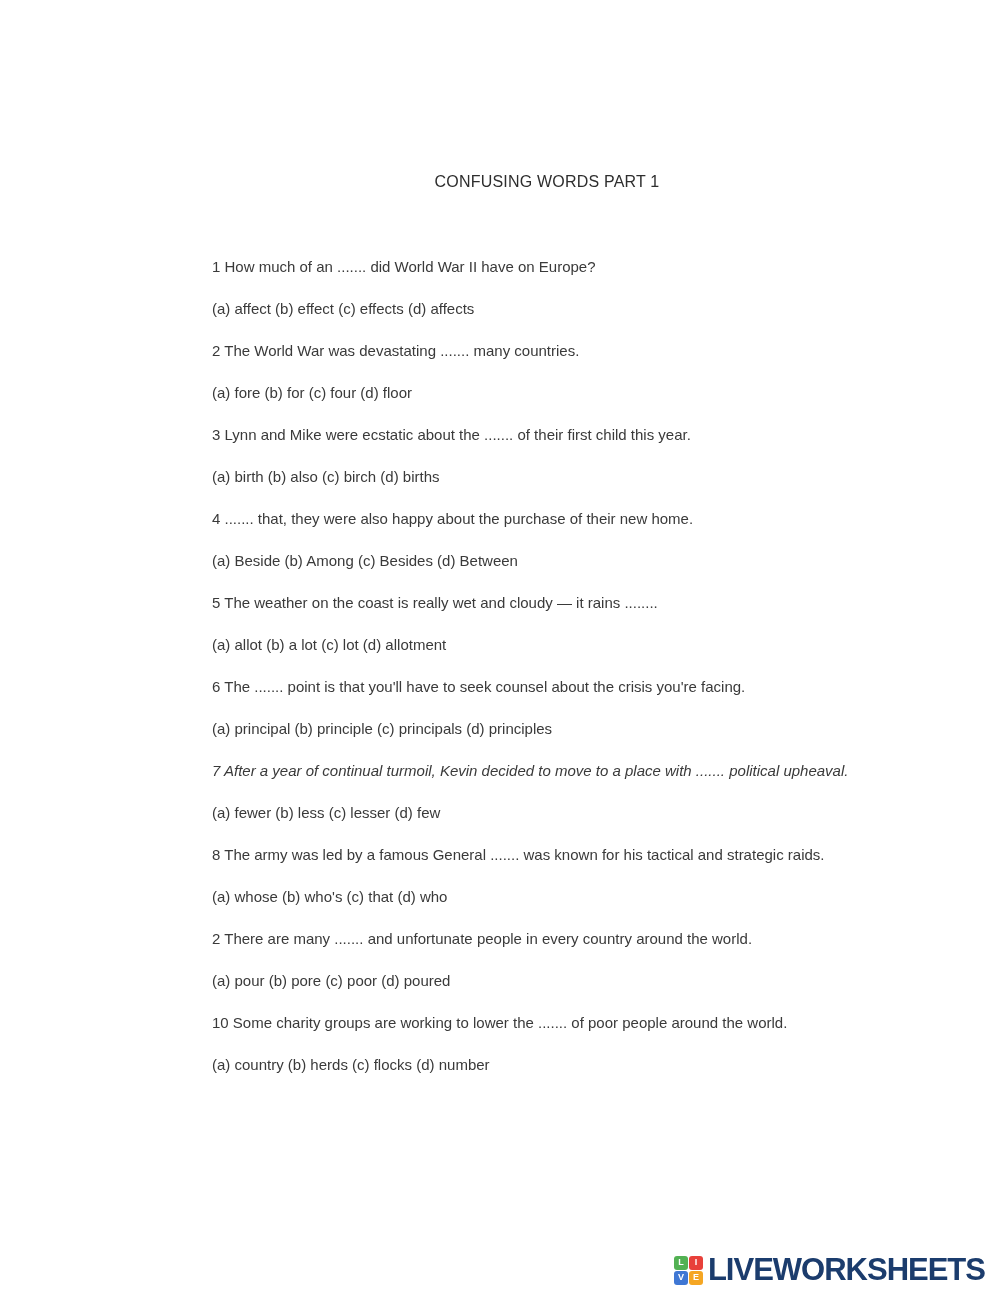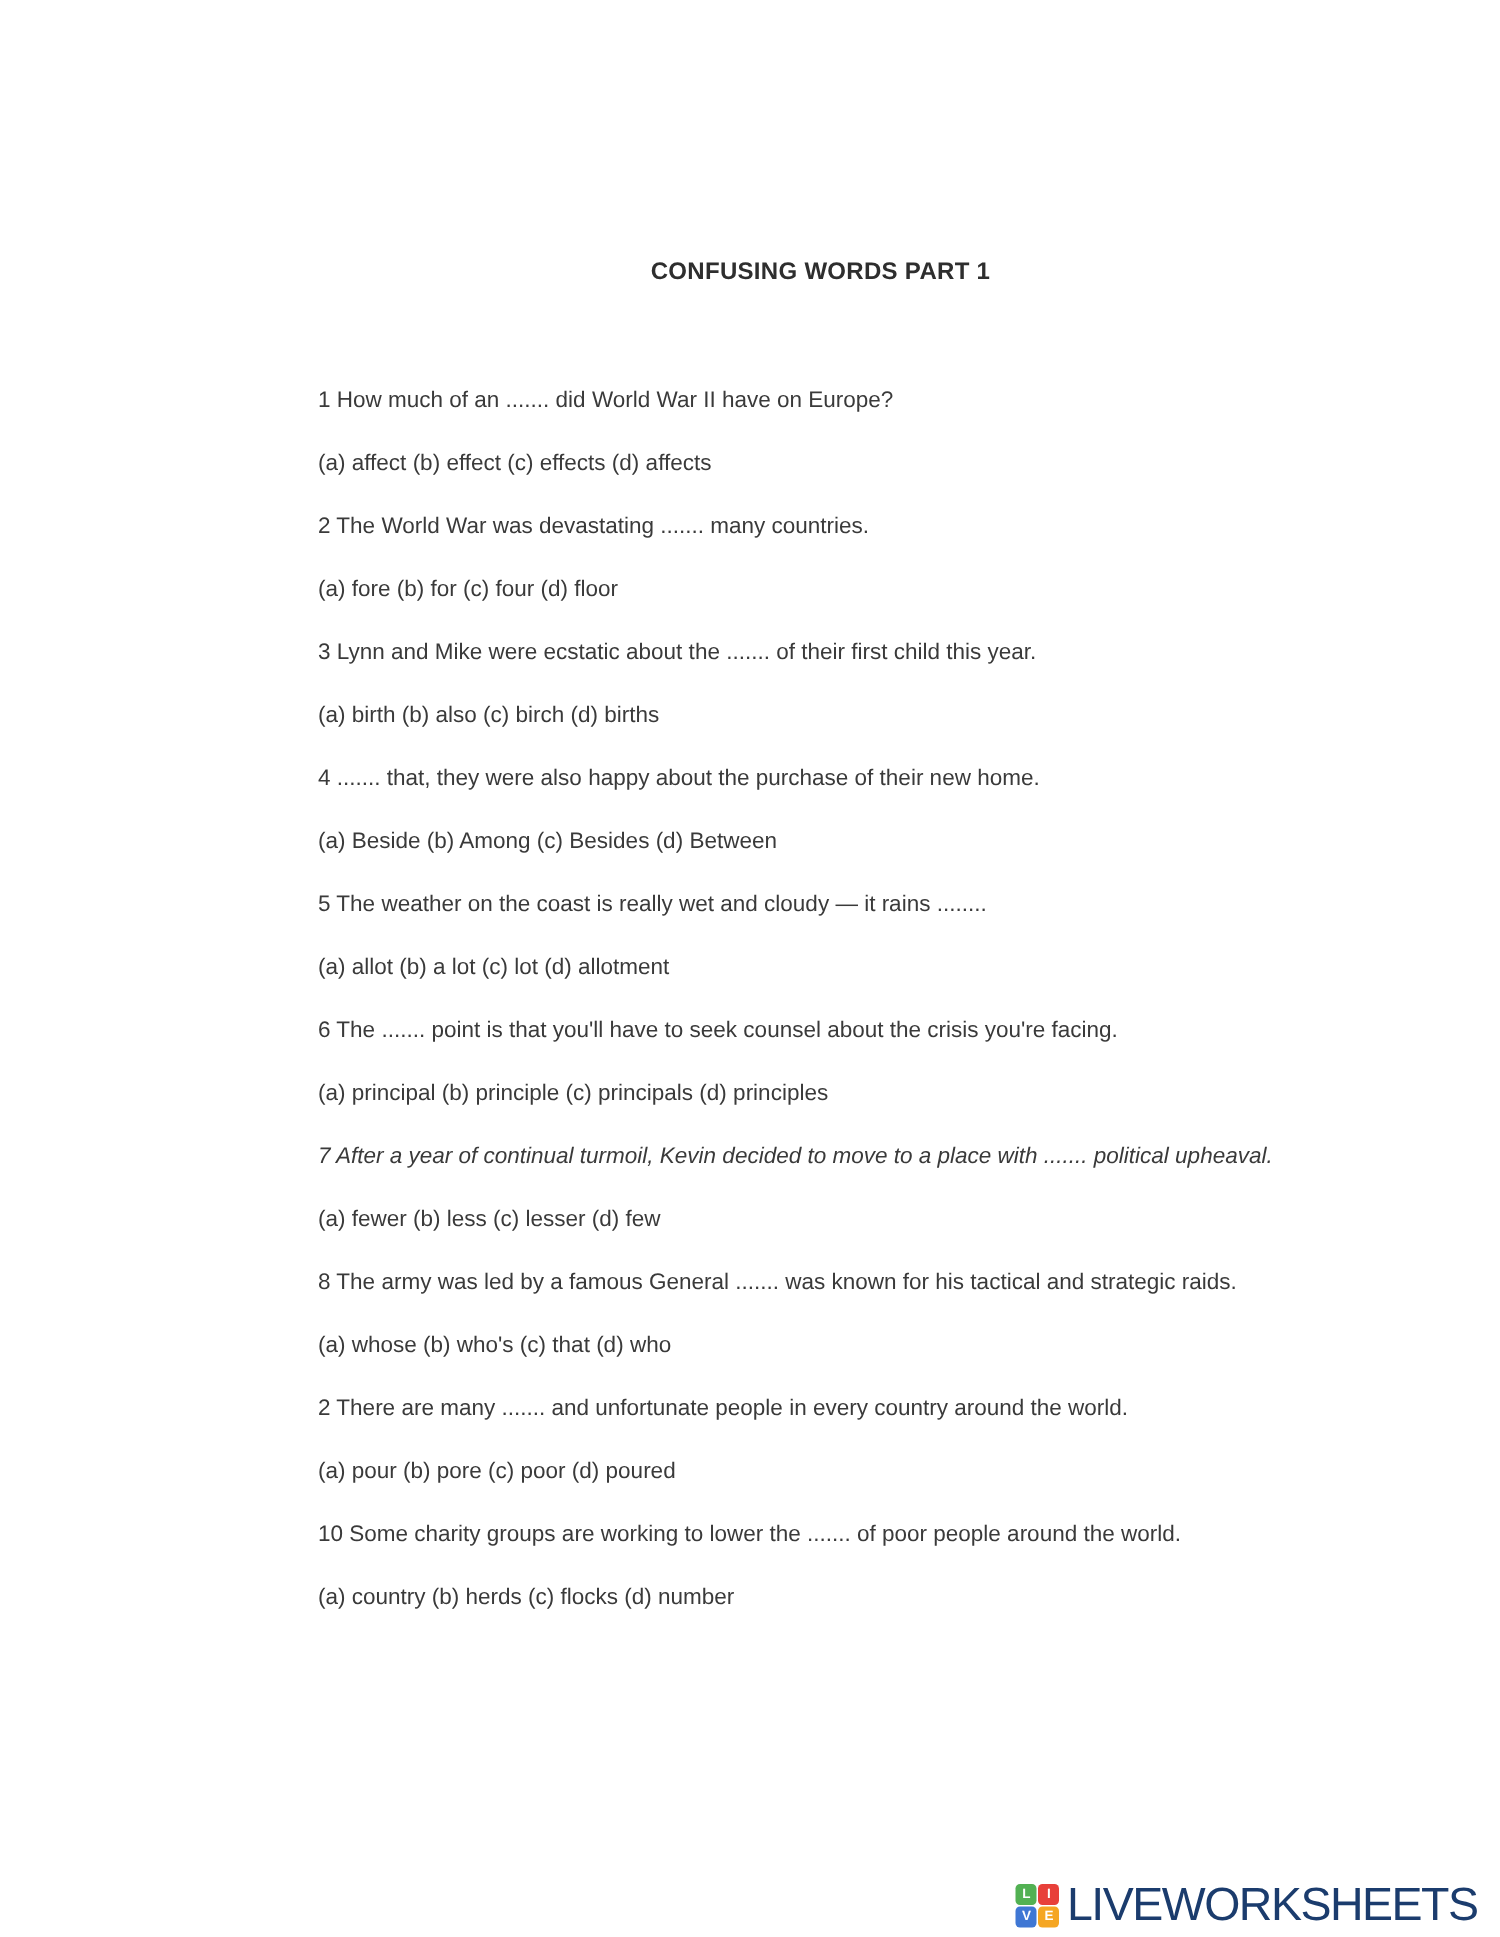--- a/index.html
+++ b/index.html
@@ -17,21 +17,21 @@
     overflow: hidden;
   }
   .content {
     position: absolute;
     left: 212px;
     top: 170px;
     width: 670px;
   }
   .doc-title {
     text-align: center;
-    font-weight: bold;
+    font-weight: normal;
     font-size: 16px;
     line-height: 23px;
     color: #2e2e2e;
     letter-spacing: 0.2px;
     margin: 0 0 62px 0;
   }
   p.line {
     font-size: 15px;
     line-height: 23px;
     margin: 0 0 19px 0;
@@ -67,21 +67,21 @@
     font-size: 9px;
     font-weight: bold;
     display: flex;
     align-items: center;
     justify-content: center;
     line-height: 1;
     font-family: "Liberation Sans", sans-serif;
   }
   .brand {
     font-size: 31px;
-    font-weight: normal;
+    font-weight: bold;
     letter-spacing: -1px;
     font-family: "Liberation Sans", sans-serif;
   }
 </style>
 </head>
 <body>
 
 <div class="page">
   <div class="content">
     <p class="doc-title">CONFUSING WORDS PART 1</p>

